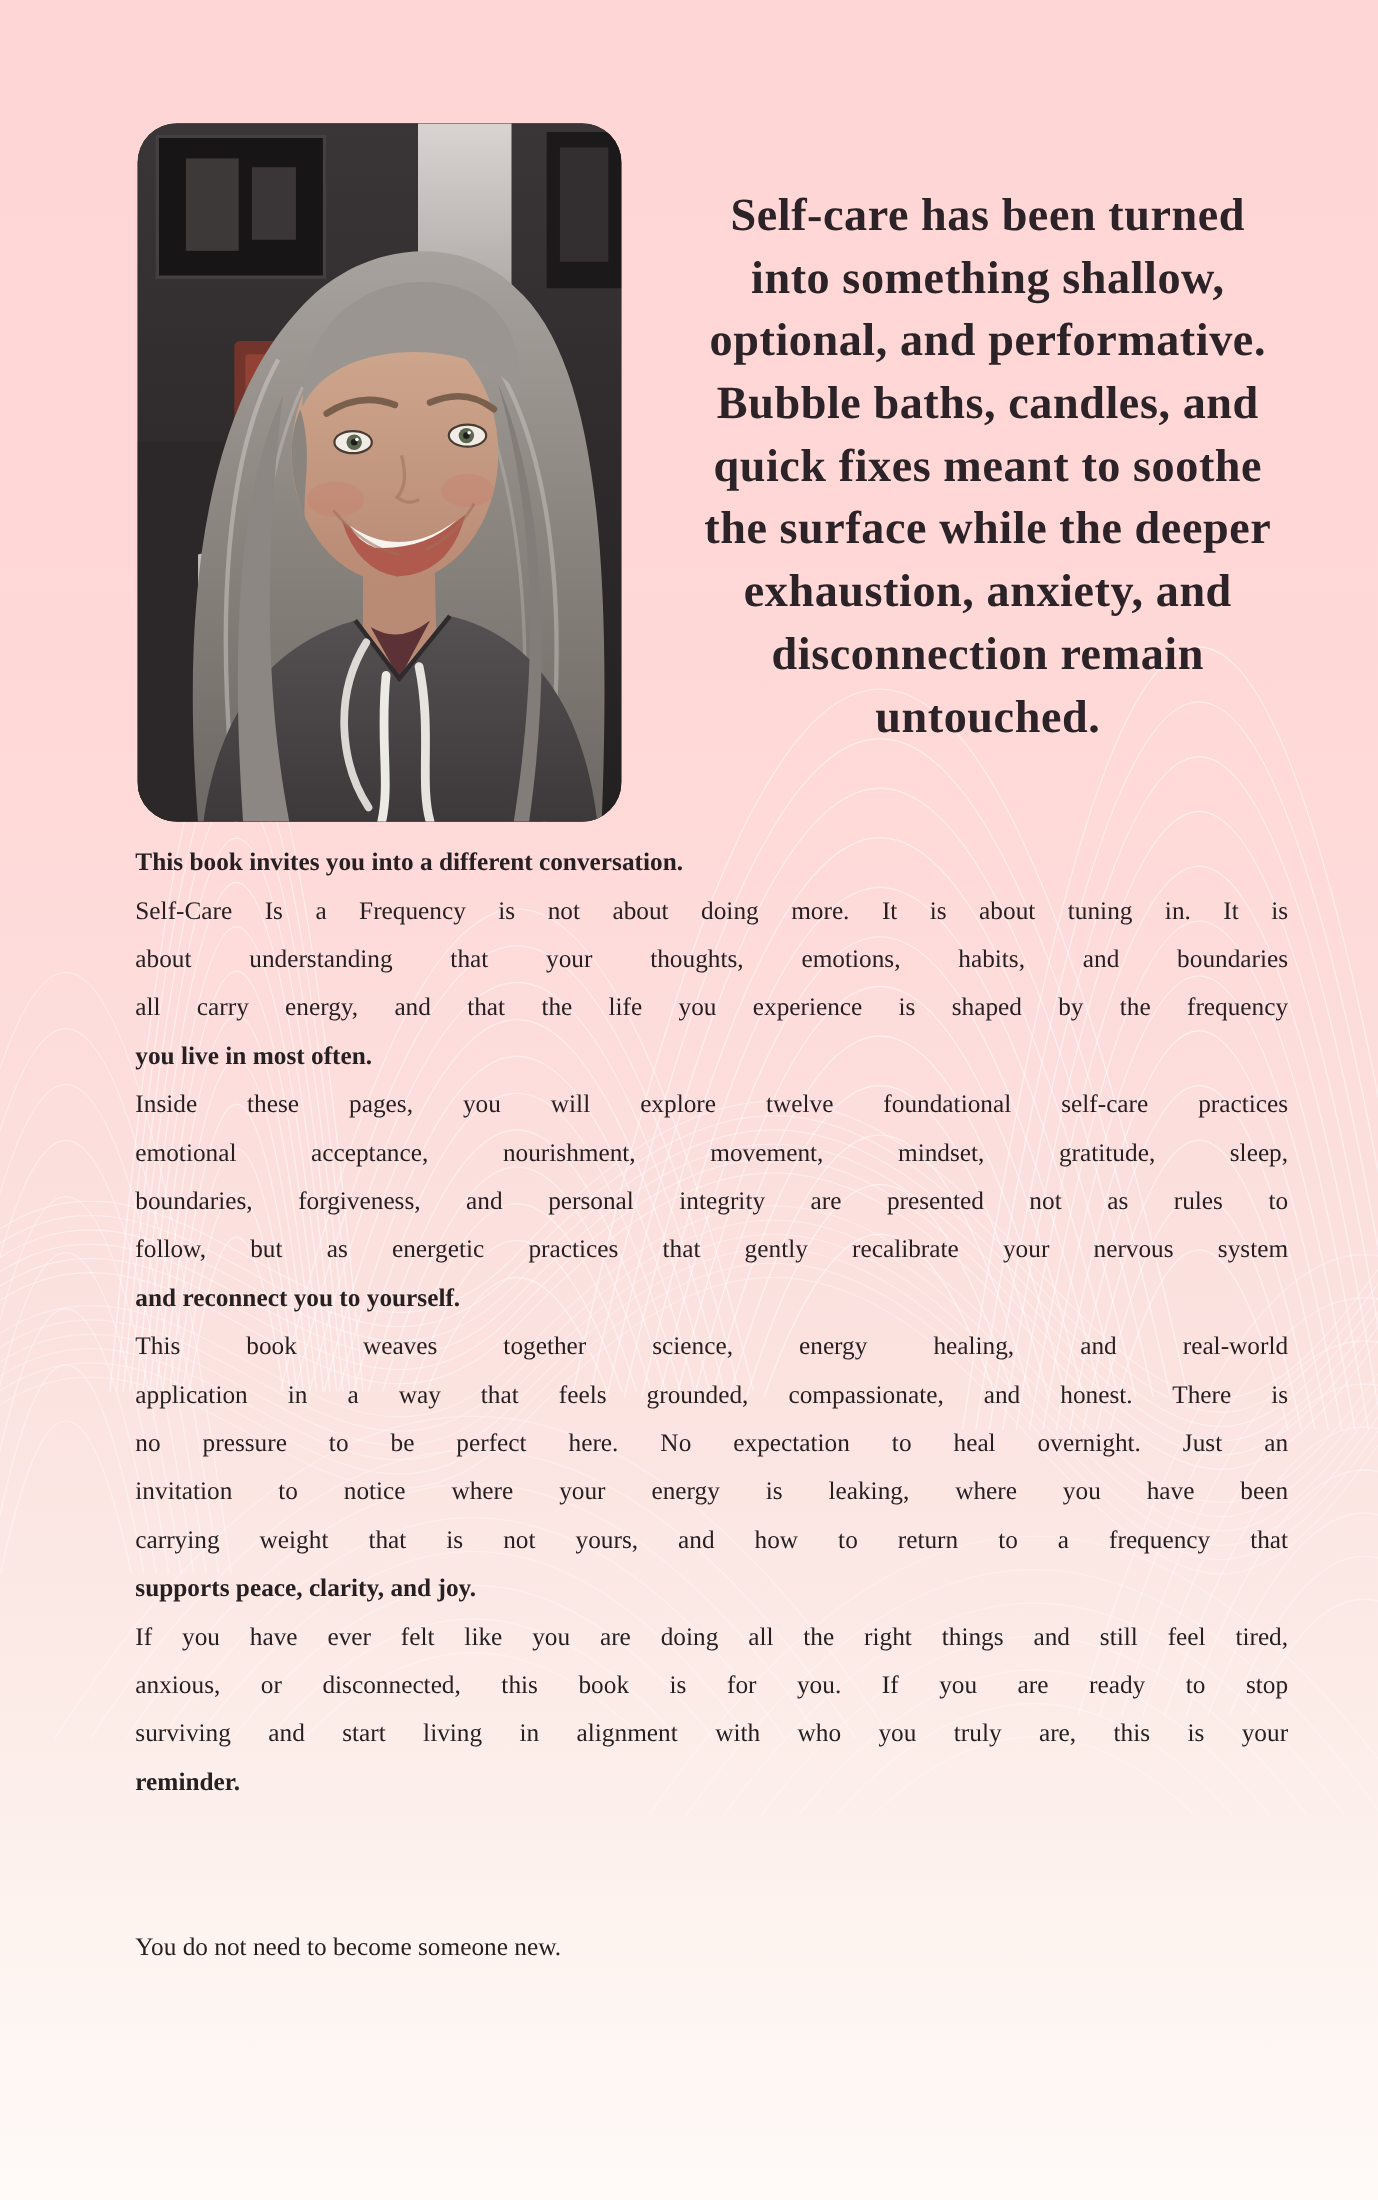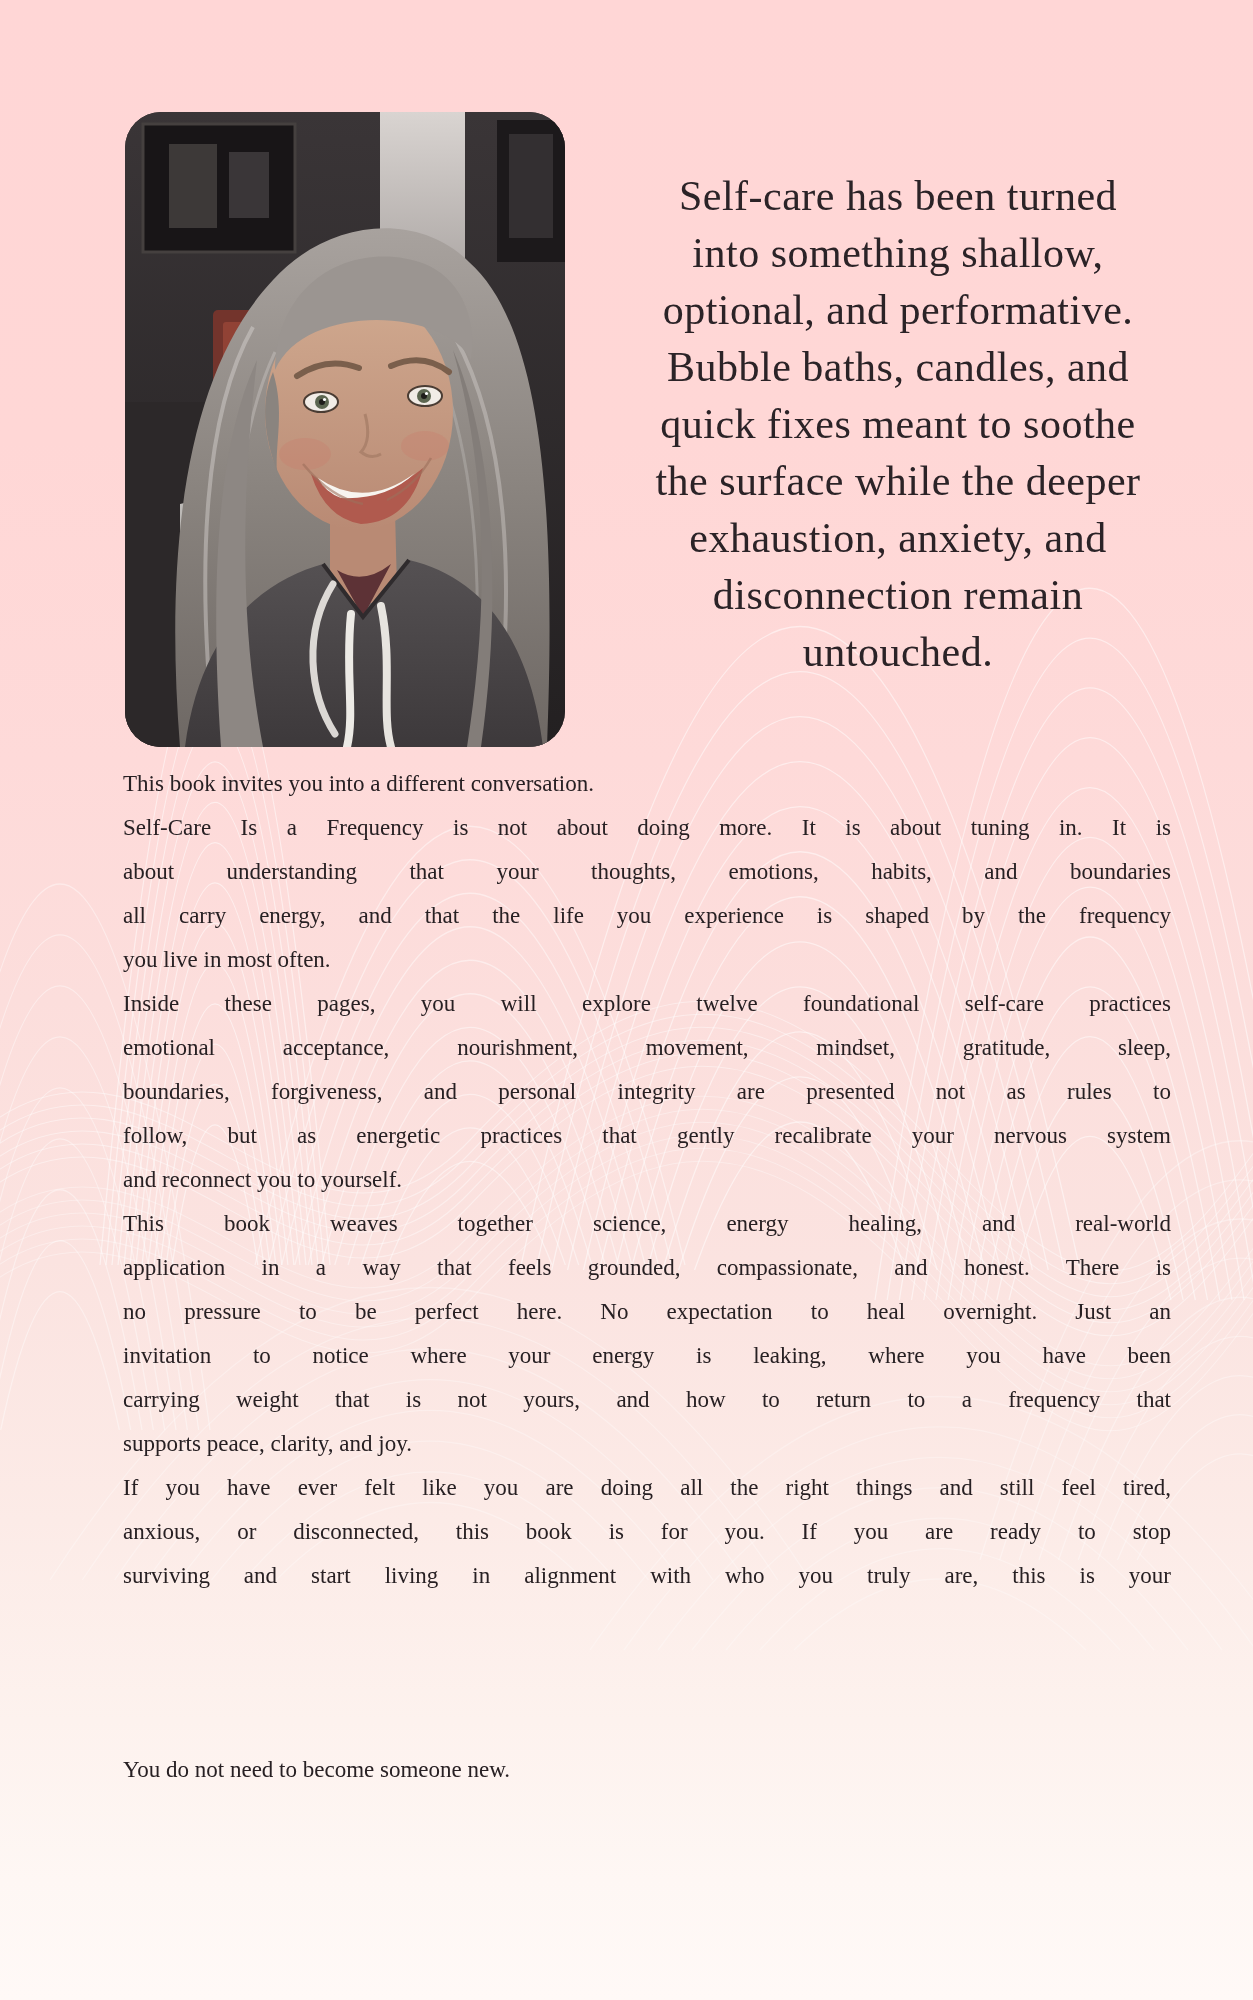--- a/index.html
+++ b/index.html
@@ -23,35 +23,37 @@
     border-radius:36px;overflow:hidden;
     background:#2c2829;
   }
   .photo svg{display:block;width:100%;height:100%;}
   .quote{
     position:absolute;left:573px;top:168px;width:650px;
     text-align:center;
     font-size:42px;line-height:57px;
     letter-spacing:0.5px;
     color:#2b2327;
+    font-weight:bold;
   }
   .q-line{white-space:nowrap;}
   .body-text{
     position:absolute;left:123px;top:762px;width:1048px;
     font-size:23px;line-height:44px;
     color:#272023;
   }
   .b-line{
     text-align:justify;
     text-align-last:justify;
     white-space:normal;
   }
   .b-line.last{
     text-align:center;
     text-align-last:left;
+    font-weight:bold;
   }
   .closing{
     position:absolute;left:123px;top:1747px;width:1048px;
     font-size:23px;line-height:45px;
     color:#272023;
     text-align:left;
   }
 </style>
 </head>
 <body>
@@ -262,19 +264,20 @@
       <div class="b-line last">and reconnect you to yourself.</div>
       <div class="b-line">This book weaves together science, energy healing, and real-world</div>
       <div class="b-line">application in a way that feels grounded, compassionate, and honest. There is</div>
       <div class="b-line">no pressure to be perfect here. No expectation to heal overnight. Just an</div>
       <div class="b-line">invitation to notice where your energy is leaking, where you have been</div>
       <div class="b-line">carrying weight that is not yours, and how to return to a frequency that</div>
       <div class="b-line last">supports peace, clarity, and joy.</div>
       <div class="b-line">If you have ever felt like you are doing all the right things and still feel tired,</div>
       <div class="b-line">anxious, or disconnected, this book is for you. If you are ready to stop</div>
       <div class="b-line">surviving and start living in alignment with who you truly are, this is your</div>
+      <div class="b-line last">reminder.</div>
     </div>
 
   <div class="closing">
       <div>You do not need to become someone new.</div>
     </div>
 
 </div>
 
 </body></html>

